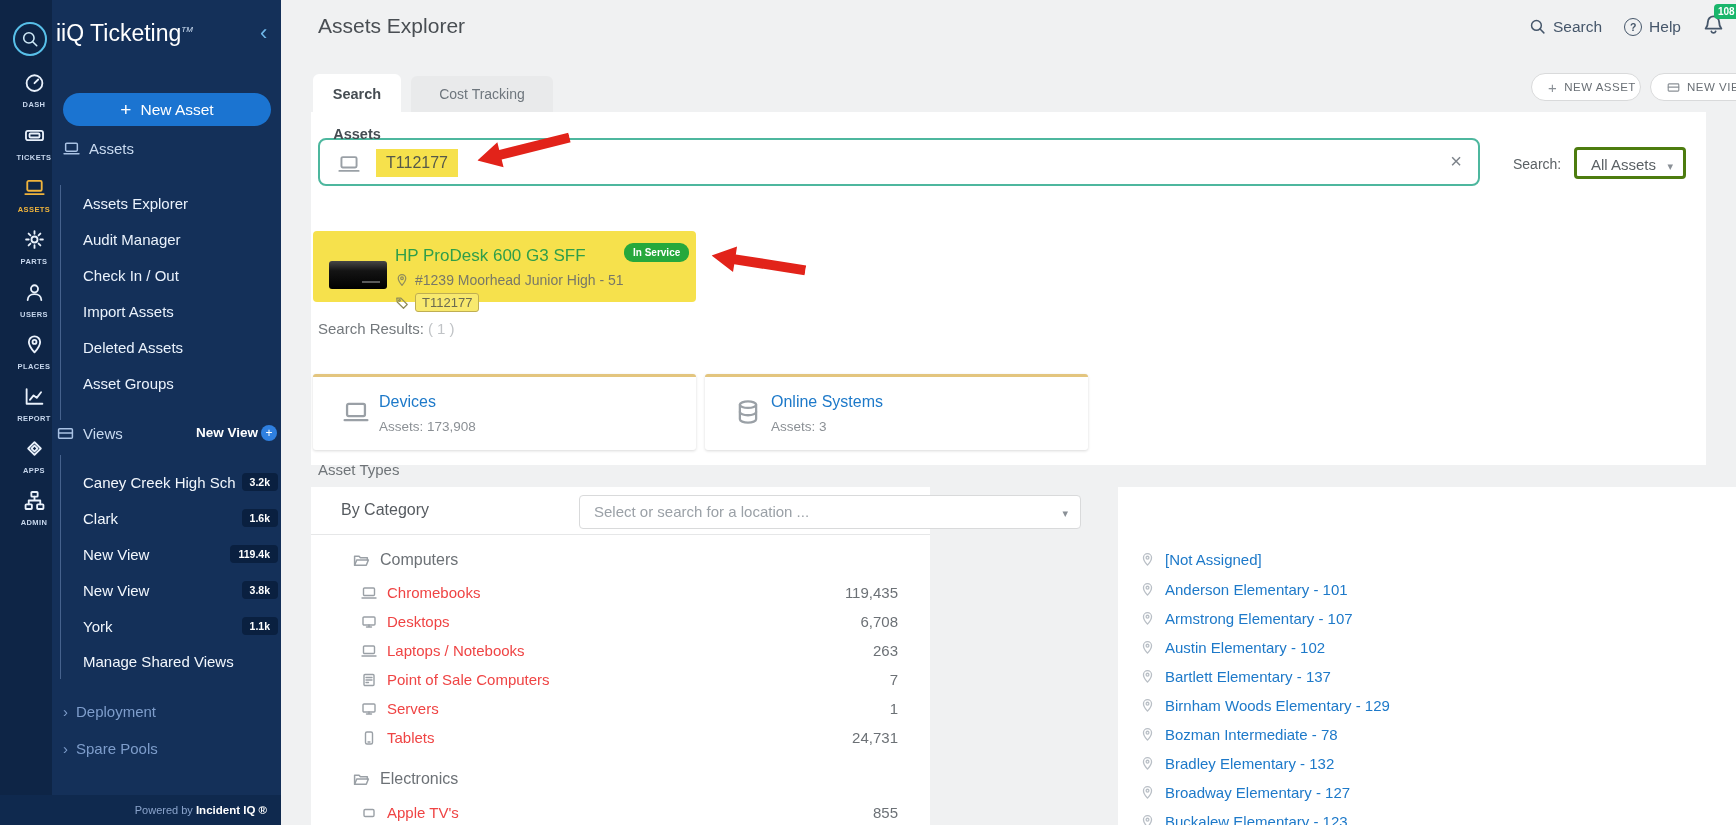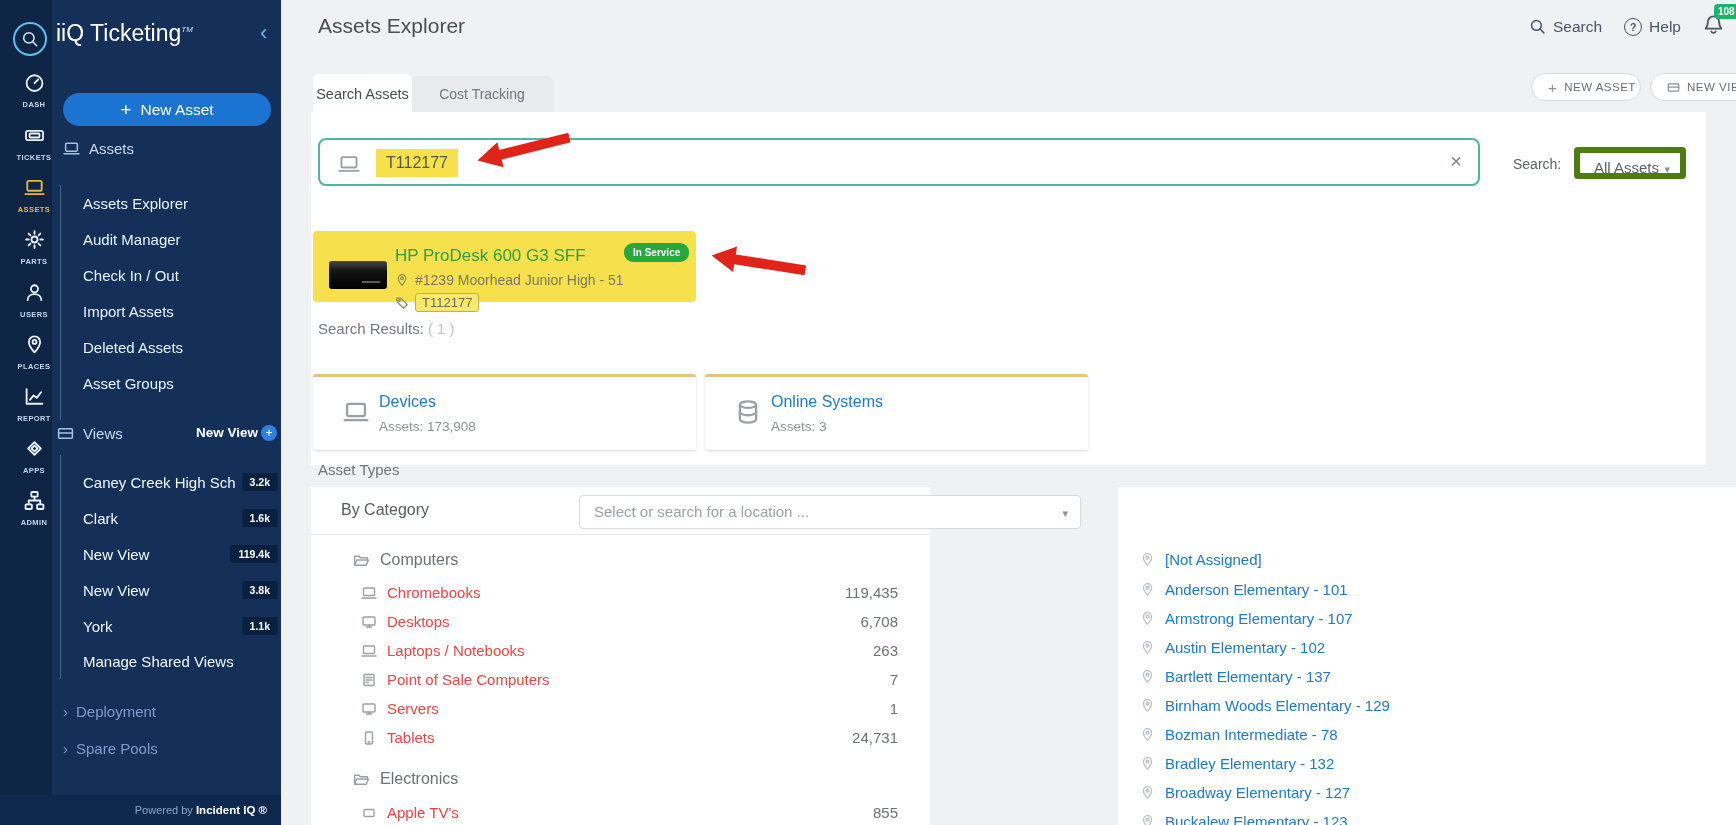--- a/index.html
+++ b/index.html
@@ -44,30 +44,30 @@
   .hdr-item{display:flex;align-items:center;gap:7px;cursor:pointer;}
   .hdr-item .svgi{width:17px;height:17px;color:#45566a;}
   .qmark{width:16px;height:16px;border:1.5px solid #45566a;border-radius:50%;font-size:10.5px;line-height:16px;text-align:center;font-weight:bold;}
   .bell-wrap{position:relative;cursor:pointer;}
   .bell-wrap .svgi{width:21px;height:21px;}
   .bell-badge{position:absolute;left:11px;top:-10px;background:#19b56b;color:#fff;font-size:10px;font-weight:bold;border-radius:4px;padding:2px 4px;}
   .pill-btn{position:absolute;top:73px;height:28px;background:#fff;border:1px solid #d9dadb;border-radius:15px;display:flex;align-items:center;gap:7px;padding:0 16px;font-size:11.5px;letter-spacing:.5px;color:#696f75;cursor:pointer;box-sizing:border-box;white-space:nowrap;}
   .pill-btn .svgi{width:13px;height:13px;color:#8a9096;}
   .pill-btn .plus{font-size:15px;color:#8a9096;}
   .tab{position:absolute;border-radius:6px 6px 0 0;text-align:center;cursor:pointer;}
-  .tab-active{left:32px;top:74px;width:99px;height:38px;line-height:40px;background:#fff;font-size:14.5px;font-weight:normal;color:#454c52;z-index:2;}
+  .tab-active{left:32px;top:74px;width:88px;height:38px;line-height:40px;background:#fff;font-size:14.5px;font-weight:bold;color:#454c52;z-index:2;}
   .tab-idle{left:130px;top:76px;width:142px;height:36px;line-height:36px;background:#e9eaeb;font-size:14px;color:#6e767d;}
   .content-panel{position:absolute;left:30px;top:112px;width:1395px;height:353px;background:#fff;z-index:1;}
   
   .searchbox{position:absolute;left:7px;top:26px;width:1162px;height:48px;border:2px solid #4db79e;border-radius:8px;background:#fff;box-sizing:border-box;cursor:text;}
   .searchbox .svgi{position:absolute;left:18px;top:13px;width:22px;height:22px;color:#9aa0a6;}
   .search-term{position:absolute;left:56px;top:9px;background:#f6e14c;color:#55584a;font-size:16px;padding:5px 10px;}
   .search-clear{position:absolute;right:16px;top:10px;font-size:20px;color:#7d838a;cursor:pointer;}
   .filter-label{position:absolute;left:1202px;top:44px;font-size:14px;color:#5b6165;}
-  .filter-dd{position:absolute;left:1263px;top:35px;width:112px;height:32px;border:6px solid #4d7c0f;border-radius:4px;background:#fff;box-sizing:border-box;font-size:15px;color:#5b6165;line-height:30px;padding-left:14px;cursor:pointer;}
+  .filter-dd{position:absolute;left:1263px;top:35px;width:112px;height:32px;border:3px solid #4d7c0f;border-radius:4px;background:#fff;box-sizing:border-box;font-size:15px;color:#5b6165;line-height:30px;padding-left:14px;cursor:pointer;}
   .filter-dd .caret{position:absolute;right:10px;top:0;color:#8a9096;font-size:11px;}
   .results-label{position:absolute;left:7px;top:208px;font-size:15px;color:#73787c;}
   .results-label .cnt{color:#c0c3c6;margin-left:4px;}
   
   .result-card{position:absolute;left:2px;top:119px;width:383px;height:71px;background:#f6e14c;border-radius:4px;cursor:pointer;}
   .device{position:absolute;left:16px;top:30px;width:58px;height:28px;background:linear-gradient(#474747,#141414 35%,#000);border-radius:3px;}
   .device:after{content:"";position:absolute;right:7px;bottom:6px;width:18px;height:2px;background:#5a5a5a;}
   .rc-title{position:absolute;left:82px;top:15px;font-size:17px;color:#2f9e4a;}
   .rc-status{position:absolute;left:311px;top:12px;background:#26a83c;color:#fff;font-size:10px;font-weight:bold;border-radius:9px;padding:4px 9px;}
   .rc-row{position:absolute;left:82px;display:flex;align-items:center;gap:6px;color:#787868;font-size:14px;}

